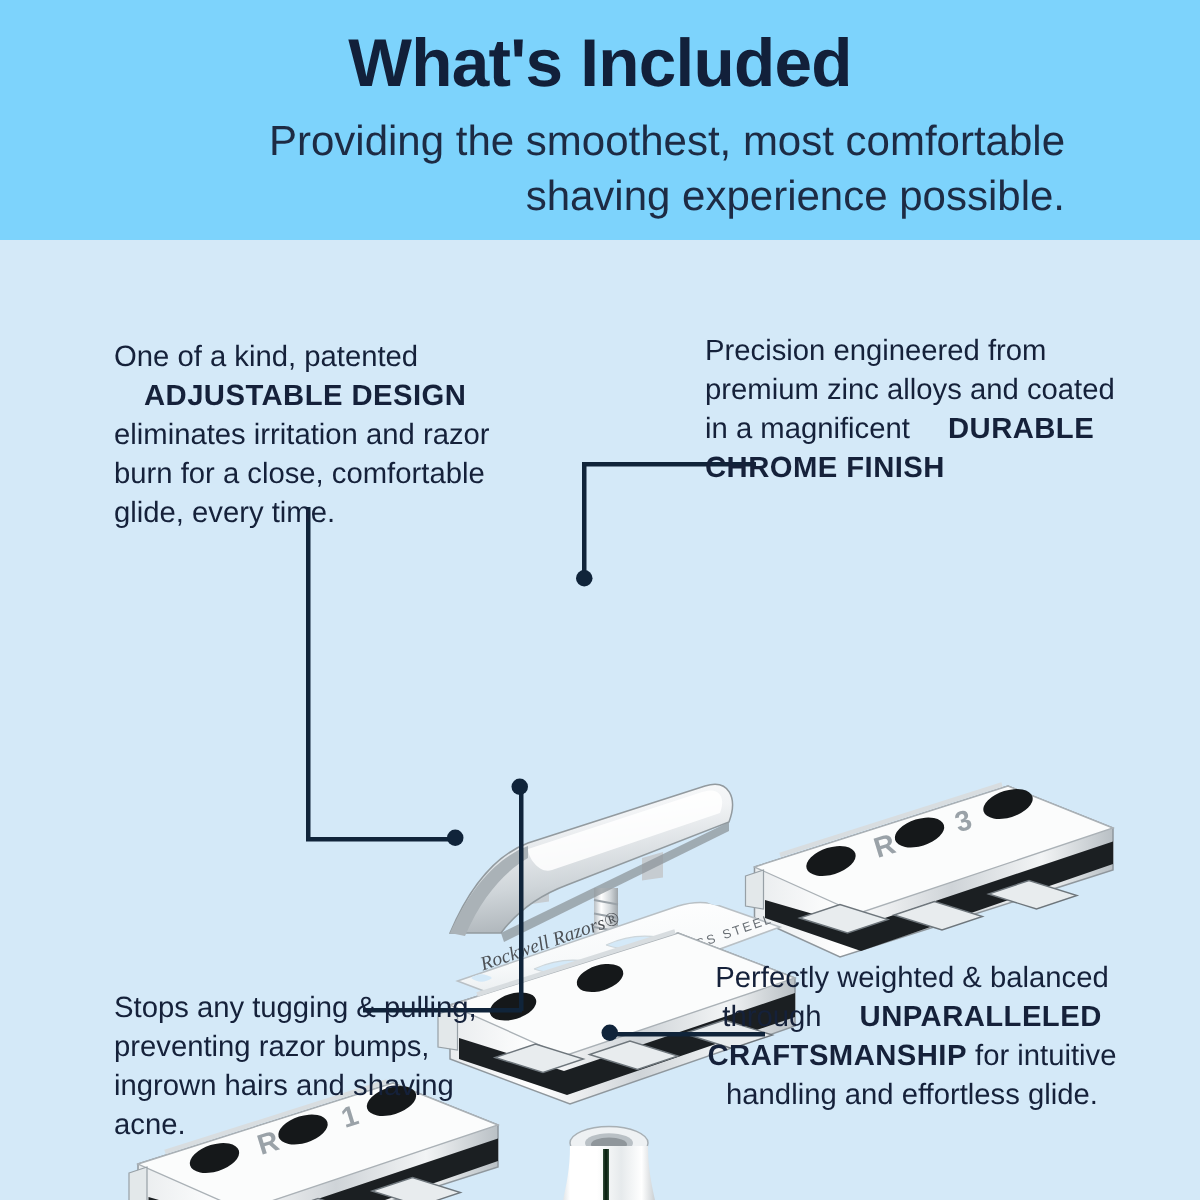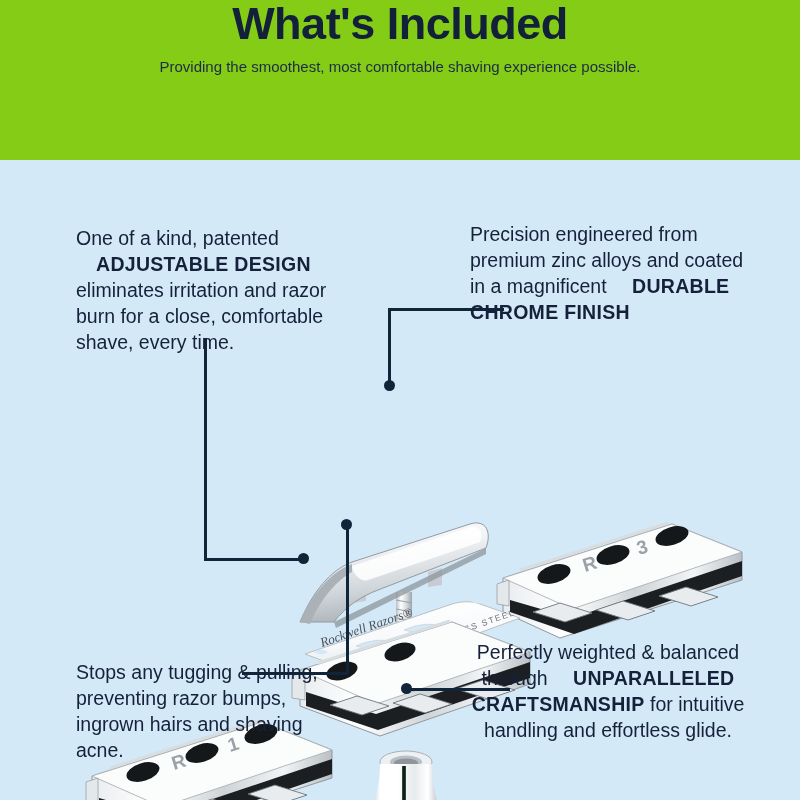--- a/index.html
+++ b/index.html
@@ -6,30 +6,30 @@
   body{
     width:800px;height:800px;overflow:hidden;
     font-family:"Liberation Sans", sans-serif;
     background:#d4e9f8;
   }
   #page{position:relative;width:800px;height:800px;overflow:hidden;}
 
   
   .header{
     position:absolute;left:0;top:0;width:800px;height:160px;
-    background:#84cc16;
+    background:#7dd3fc;
     display:flex;flex-direction:column;align-items:center;justify-content:flex-start;
-    box-sizing:border-box;
+    box-sizing:border-box;padding-top:18px;
   }
   .title{
     font-size:45px;font-weight:700;color:#12203a;
     letter-spacing:-0.5px;line-height:1.05;margin:0;
   }
   .subtitle{
-    font-size:15px;color:#1d2b44;text-align:right;line-height:1.33;
+    font-size:28px;color:#1d2b44;text-align:right;line-height:1.33;
     margin:10px 0 0 0;font-weight:400;max-width:620px;
   }
 
   
   .body-area{
     position:absolute;left:0;top:160px;width:800px;height:640px;
     background:#d4e9f8;overflow:hidden;
   }
 
   
@@ -248,21 +248,21 @@
     <div class="dot" style="left:384px;top:220px;"></div>
 
     <div class="leader" style="left:242px;top:512px;width:106px;height:2.5px;"></div>
     <div class="leader" style="left:346px;top:364px;width:2.5px;height:150px;"></div>
     <div class="dot" style="left:341px;top:359px;"></div>
 
     <div class="leader" style="left:406px;top:528px;width:104px;height:2.5px;"></div>
     <div class="dot" style="left:401px;top:523px;"></div>
 
     <div class="callout c-tl">
-      <span>One of a kind, patented </span><b>ADJUSTABLE DESIGN</b><span> eliminates irritation and razor burn for a close, comfortable shave, every time.</span>
+      <span>One of a kind, patented </span><b>ADJUSTABLE DESIGN</b><span> eliminates irritation and razor burn for a close, comfortable glide, every time.</span>
     </div>
 
     <div class="callout c-tr">
       <span>Precision engineered from premium zinc alloys and coated in a magnificent </span><b>DURABLE CHROME FINISH</b><span></span>
     </div>
 
     <div class="callout c-bl">
       <div>Stops any tugging &amp; pulling, preventing razor bumps, ingrown hairs and shaving acne.</div>
     </div>
 

